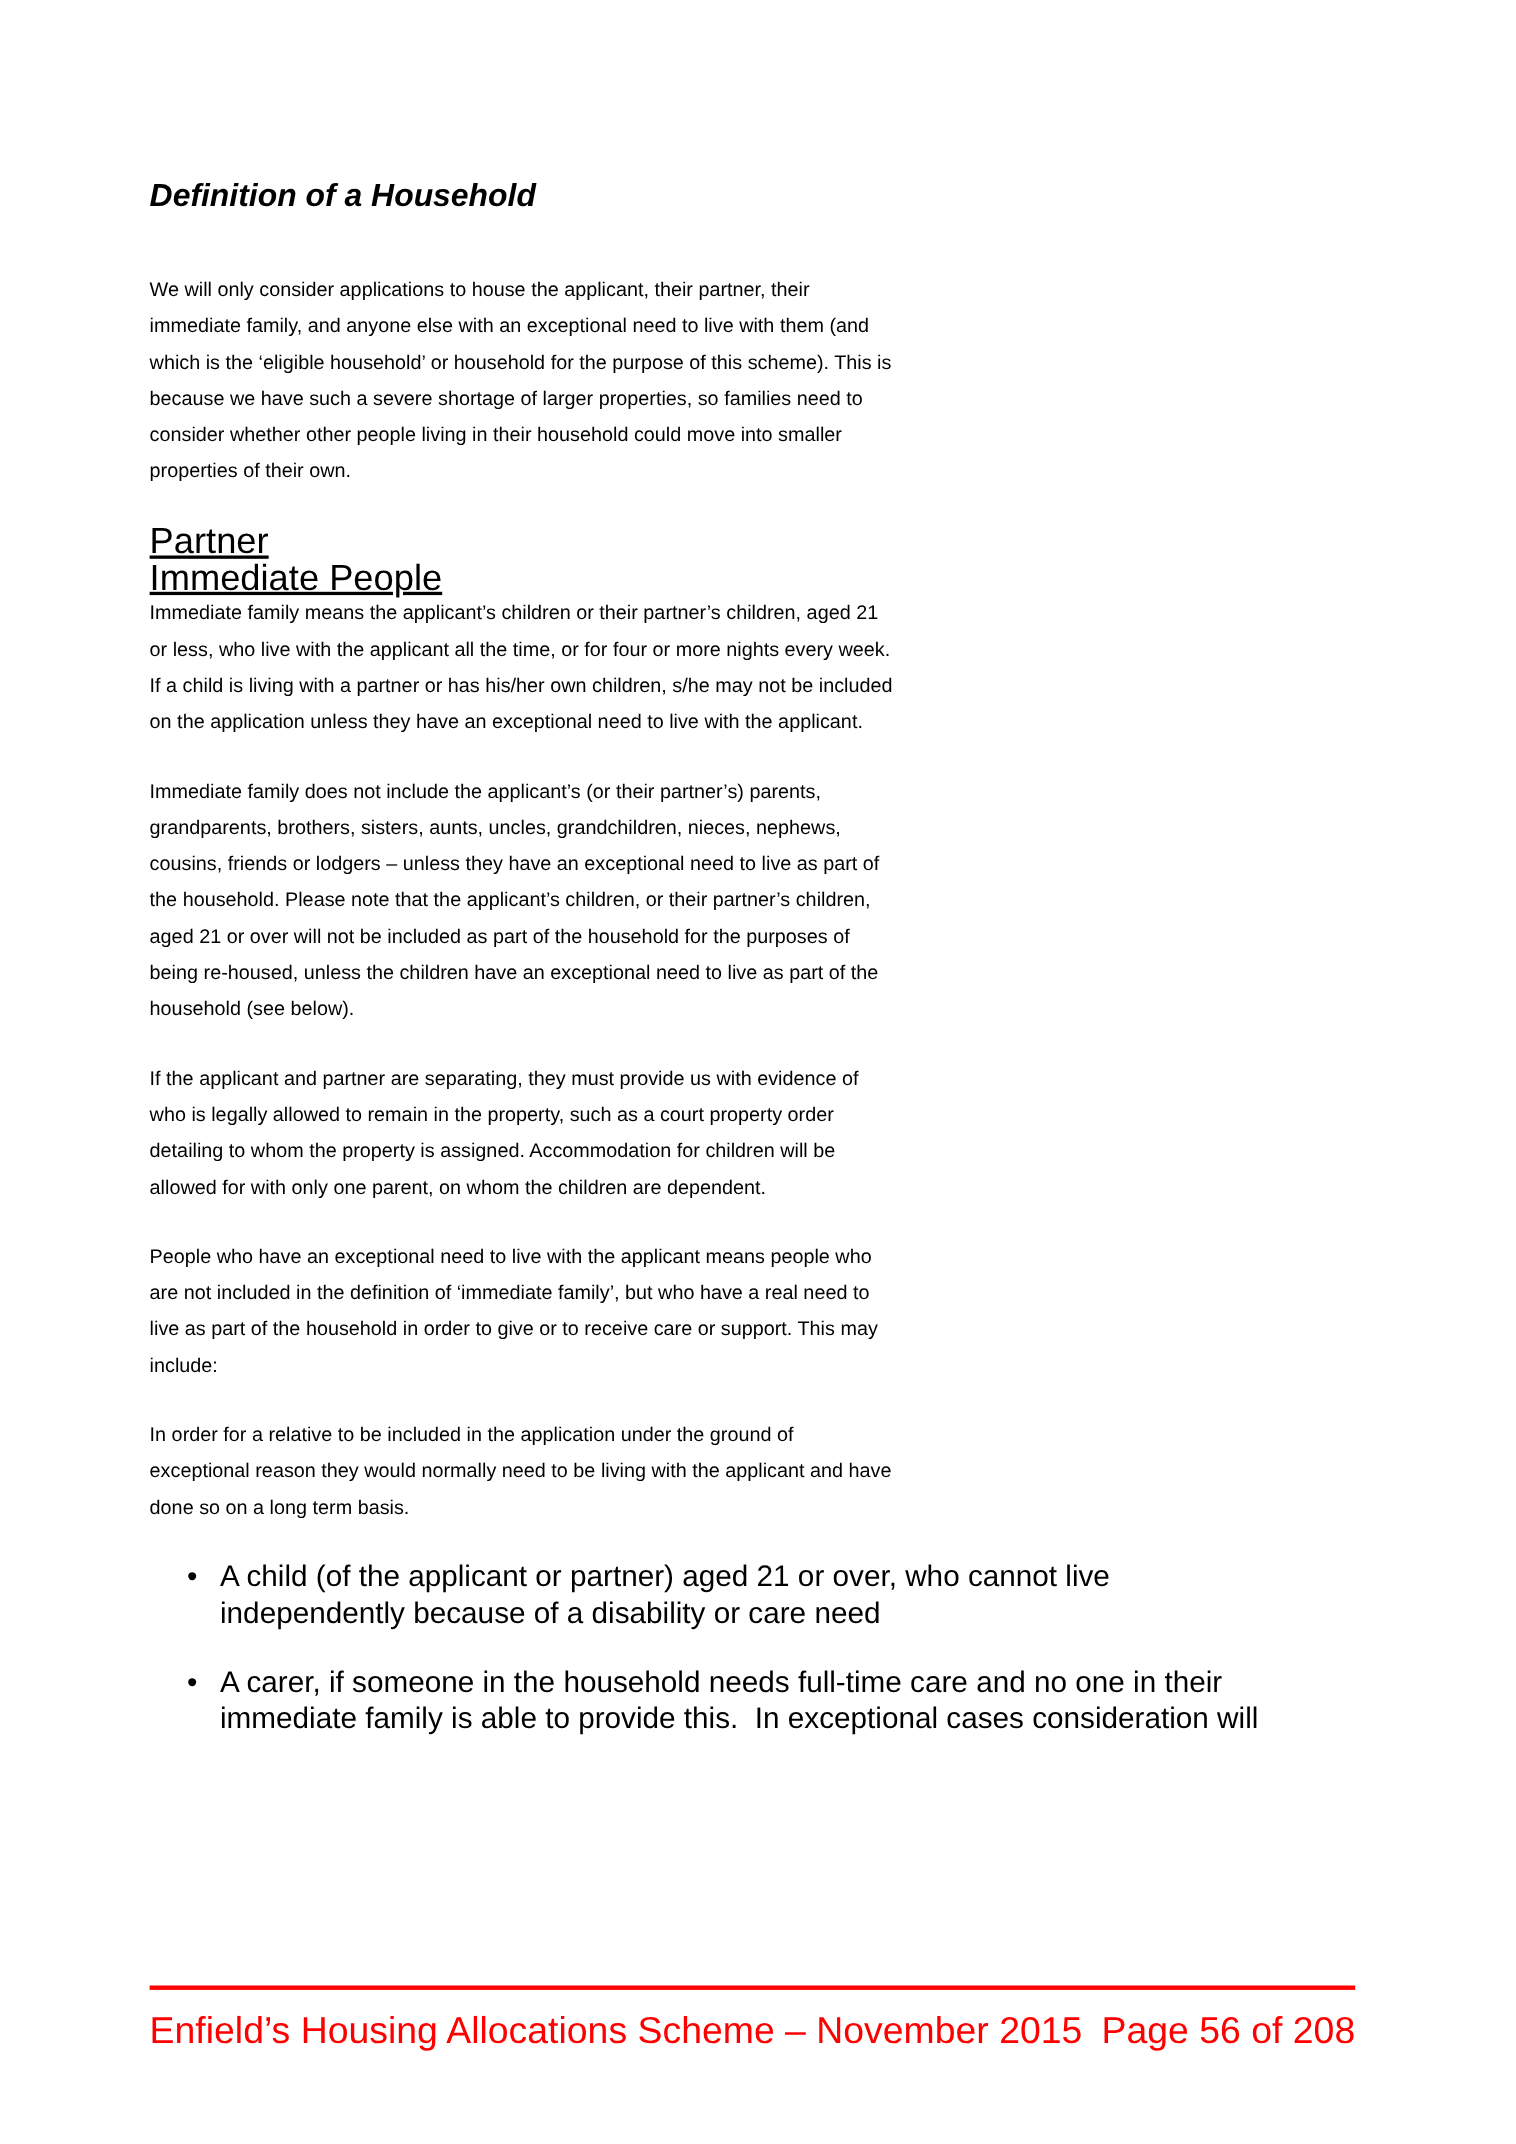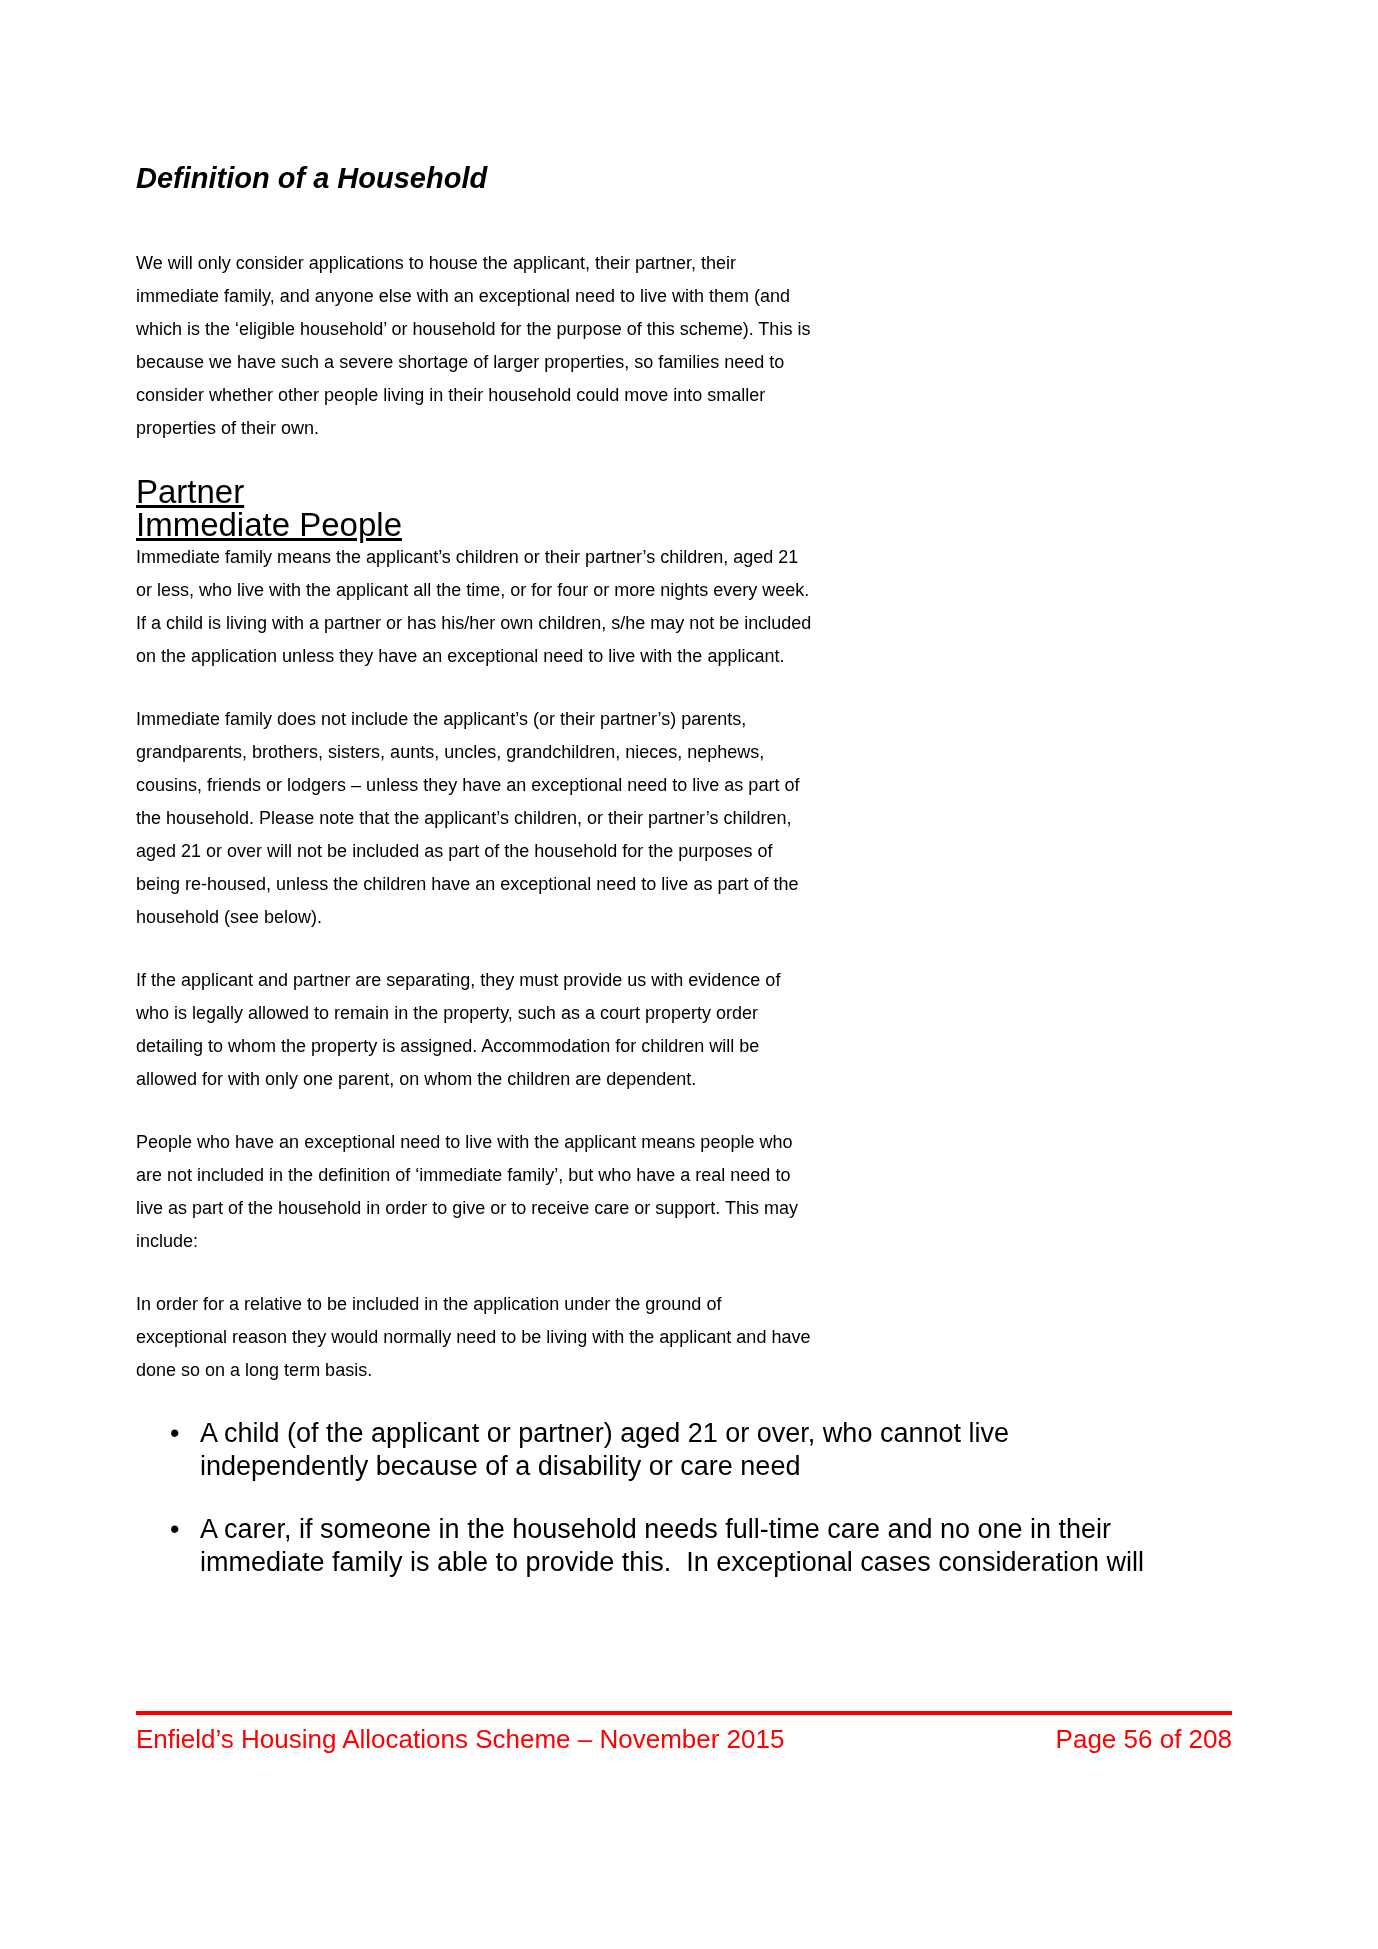--- a/index.html
+++ b/index.html
@@ -48,27 +48,27 @@
     margin-left: 34px;
     flex: 0 0 auto;
   }
   .bullet-text {
     flex: 1 1 auto;
     white-space: pre-wrap;
   }
   .footer {
     position: absolute;
     left: 136px;
-    top: 1692px;
+    top: 1786px;
     width: 1096px;
     border-top: 4px solid #ff0000;
-    padding-top: 8px;
+    padding-top: 21px;
     display: flex;
     justify-content: space-between;
-    font-size: 26px;
+    font-size: 34px;
     line-height: 33px;
     color: #ff0000;
   }
 </style>
 </head>
 <body>
 
 <div class="page">
 
   <h1 class="doc-title">Definition of a Household</h1>

